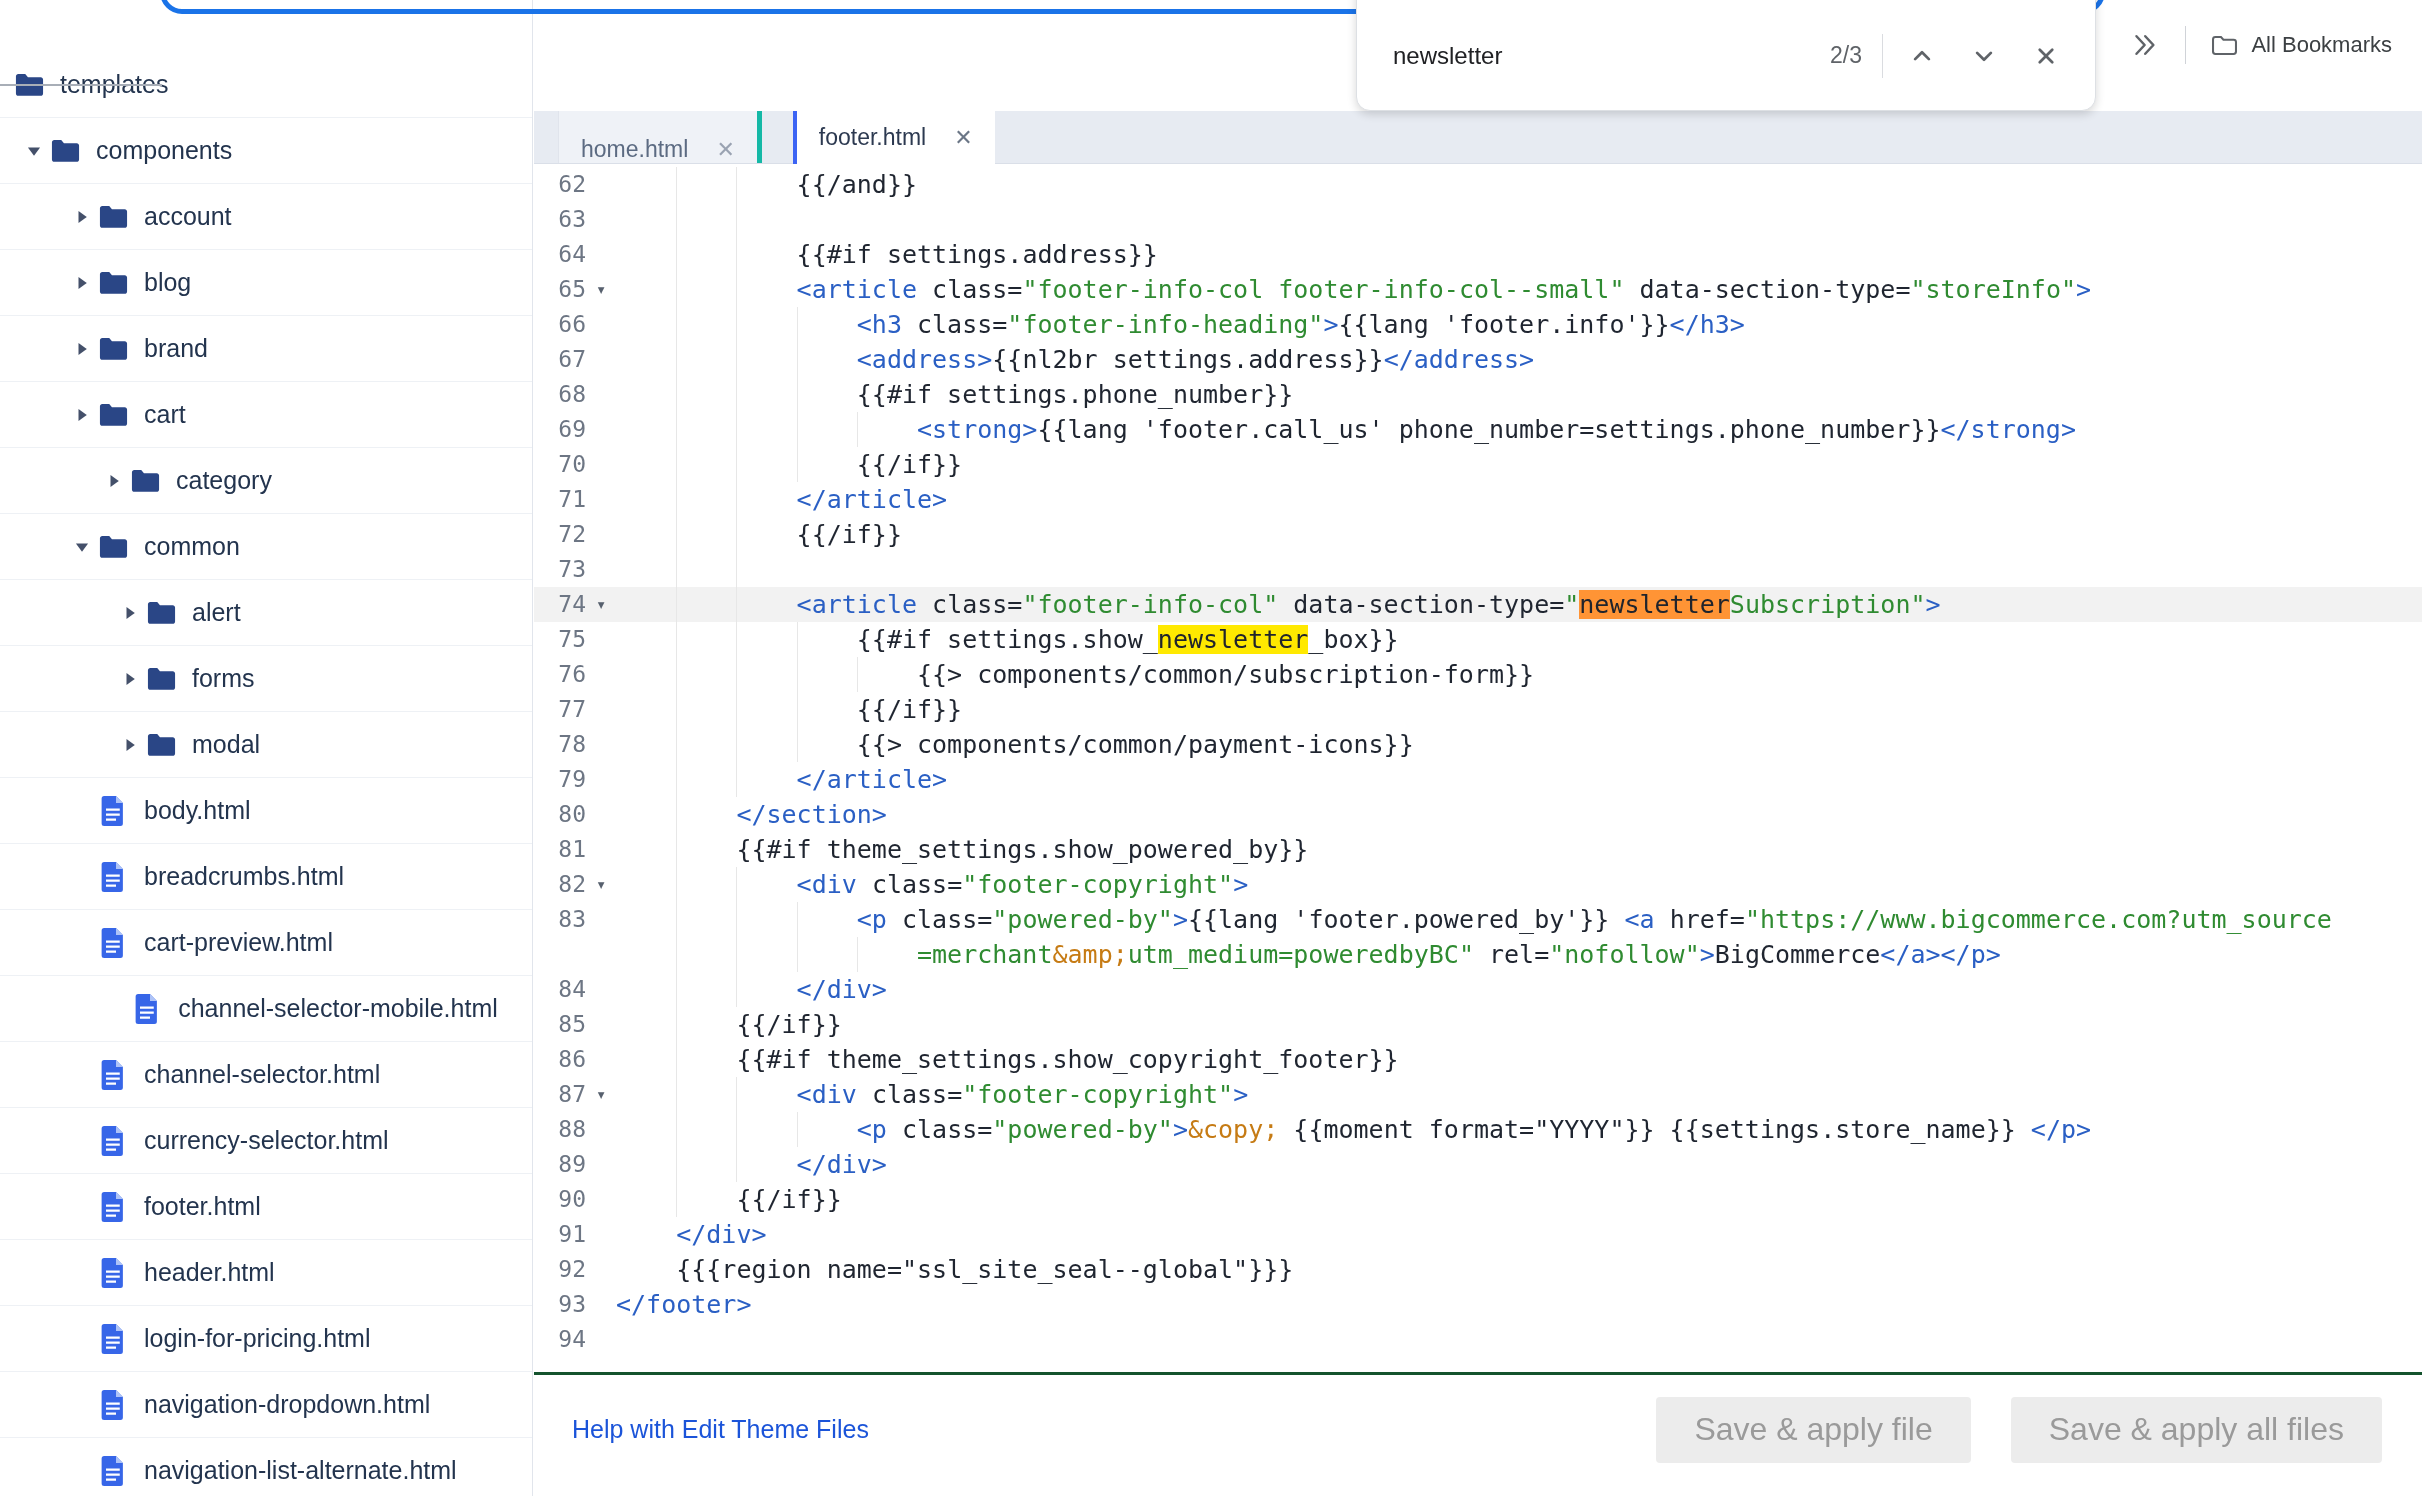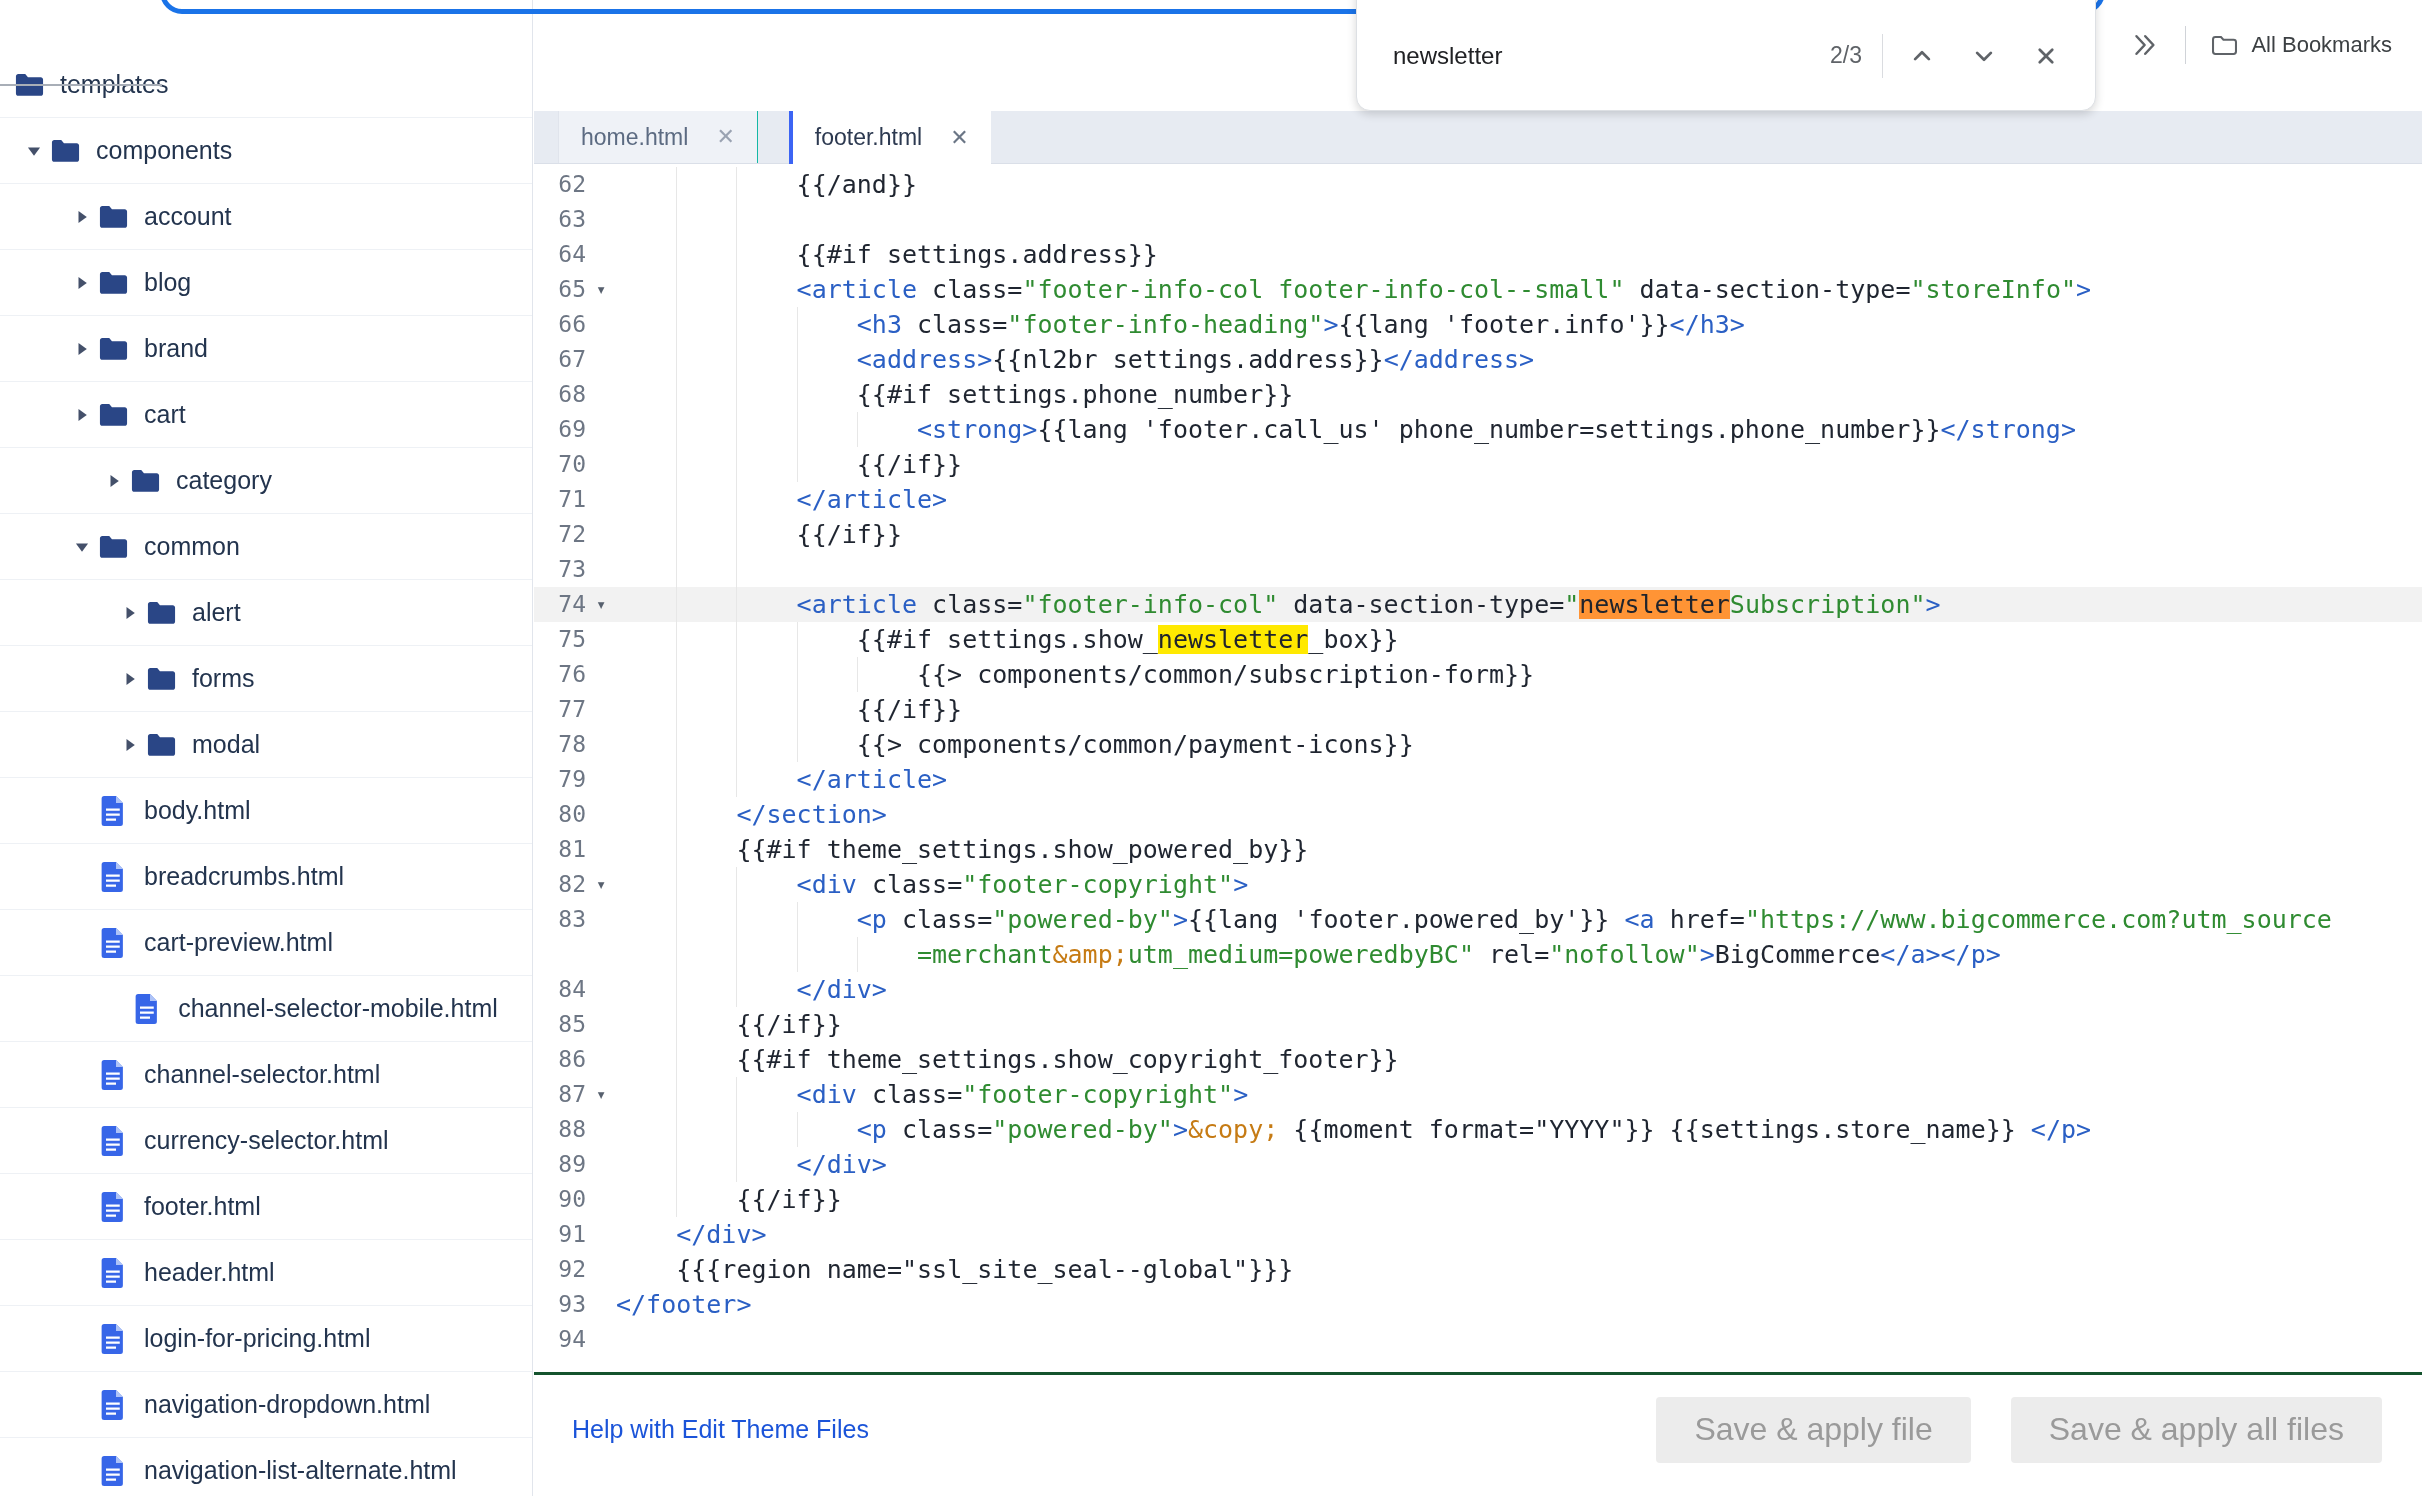--- a/index.html
+++ b/index.html
@@ -29,21 +29,21 @@
   .overflow-icon { margin-right:26px; display:flex; align-items:center; }
   .vsep { width:1px; height:38px; background:#d0d3d8; margin-right:24px; }
   .all-bookmarks { display:flex; align-items:center; background:none; border:none; cursor:pointer; font-family:inherit; }
   .bm-folder { margin-right:12px; display:flex; align-items:center; }
   .bm-label { font-size:22px; color:#3c4043; white-space:nowrap; }
 
   
   .tab-bar { height:53px; background:#e7ebf2; border-bottom:1px solid #dadfe8; display:flex; align-items:stretch; padding-left:24px; flex:none; }
   .tab { display:flex; align-items:center; padding:0 22px; font-size:23px; cursor:pointer; }
   .tab .tab-x { font-size:22px; margin-left:28px; }
-  .tab.inactive { background:#eff2f7; color:#5c6b82; margin-right:31px; border-right:1px solid #14b8a6; border-left:1px solid #e0e4ec; }
+  .tab.inactive { background:#eff2f7; color:#5c6b82; margin-right:31px; border-right:5px solid #14b8a6; border-left:1px solid #e0e4ec;align-items:flex-end; }
   .tab.inactive .tab-x { color:#9aa3b2; }
   .tab.active { background:#ffffff; color:#2c3950; border-left:4px solid #3c64f4; margin-bottom:-1px; }
   .tab.active .tab-x { color:#6b7686; }
 
   
   .editor { height:1208px; background:#fff; padding-top:3px; overflow:hidden; flex:none; }
   .crow { display:flex; height:35px; line-height:35px; font-family:"DejaVu Sans Mono",monospace; font-size:25px; }
   .crow.active { background:#f2f2f2; }
   .lnum { width:52px; flex:none; text-align:right; color:#6d7684; font-size:23px; }
   .fold { width:30px; flex:none; text-align:center; color:#57606e; font-size:17px; line-height:35px; cursor:pointer; }

